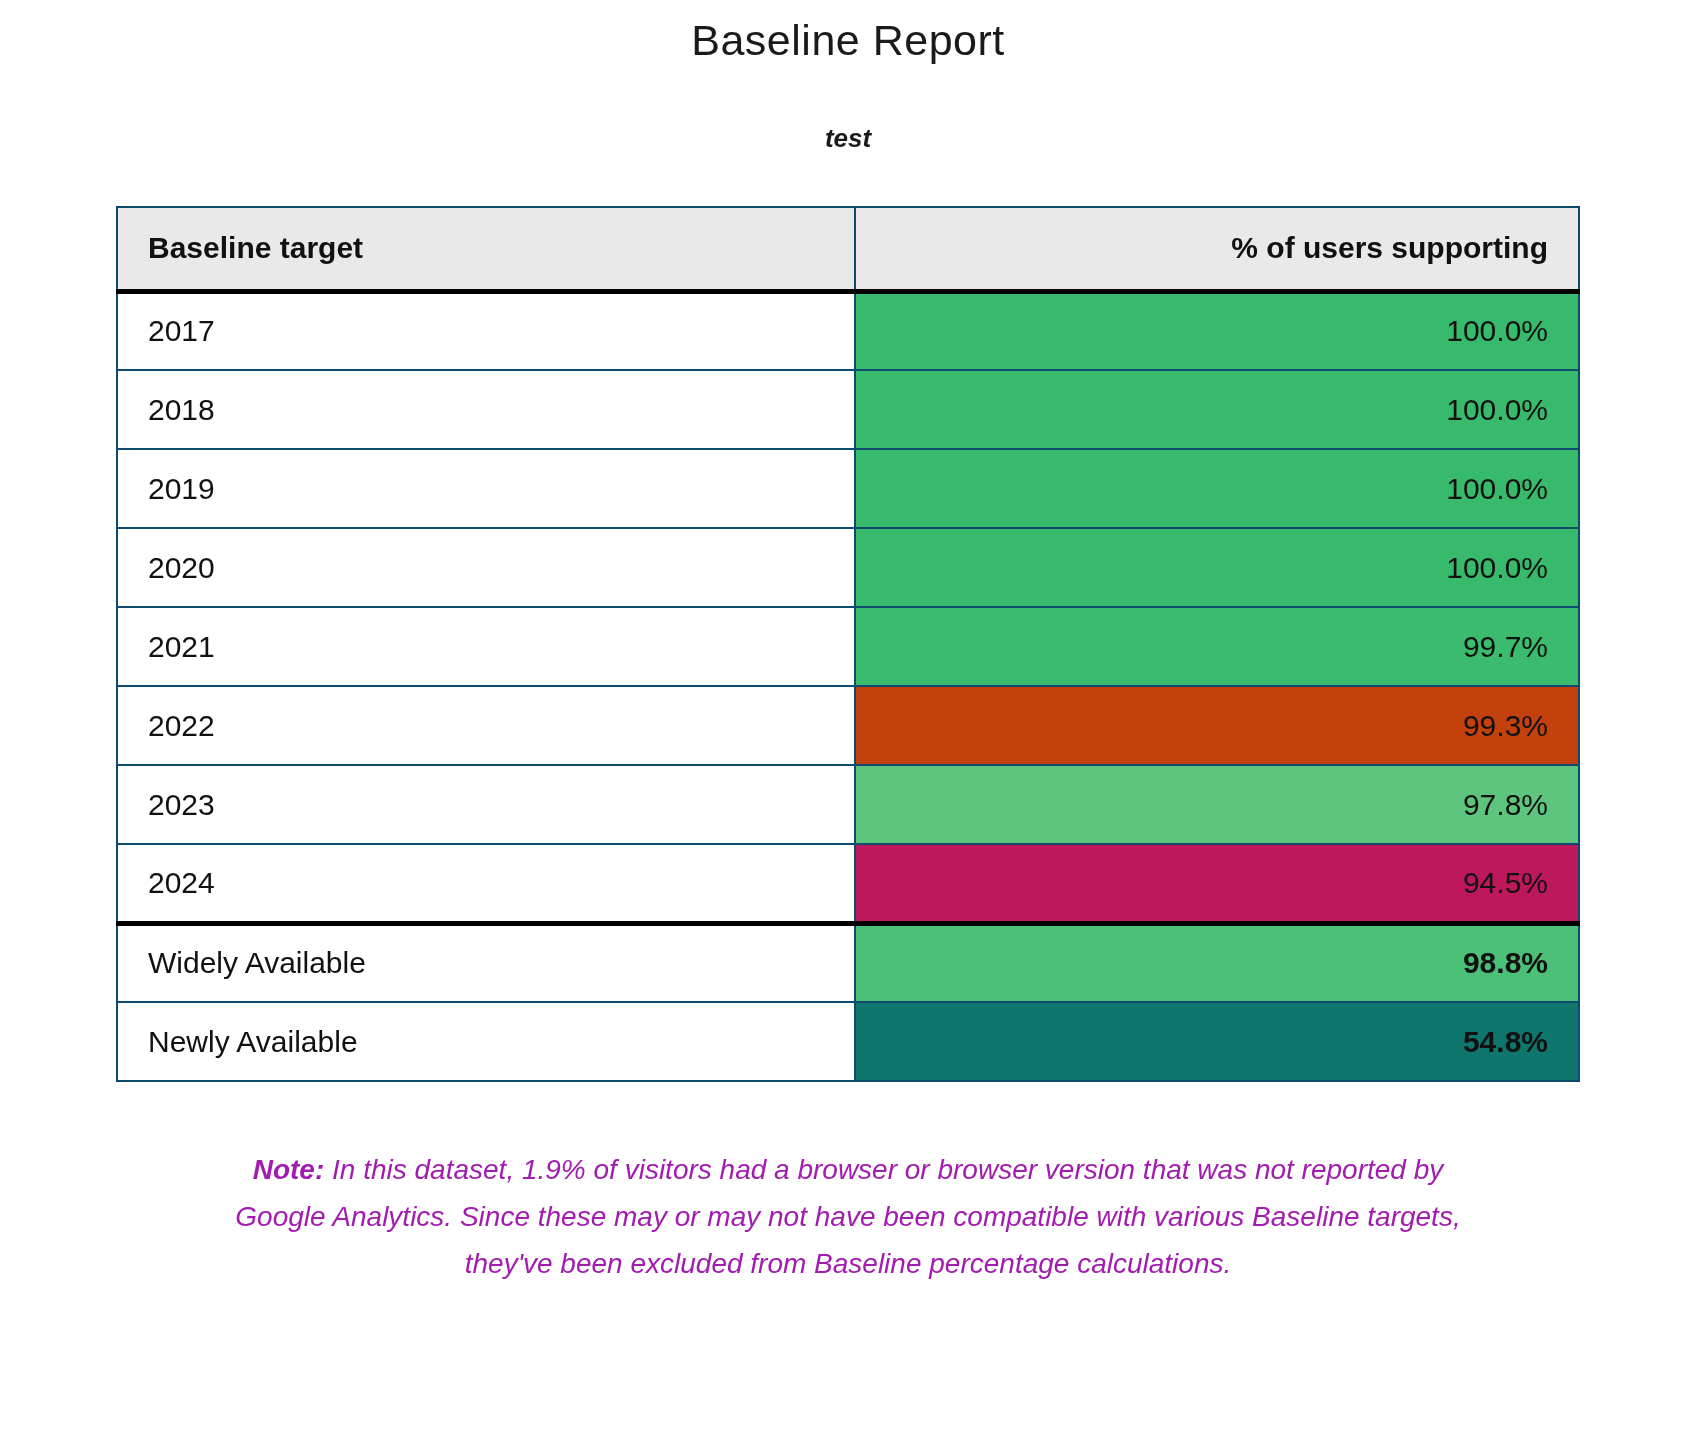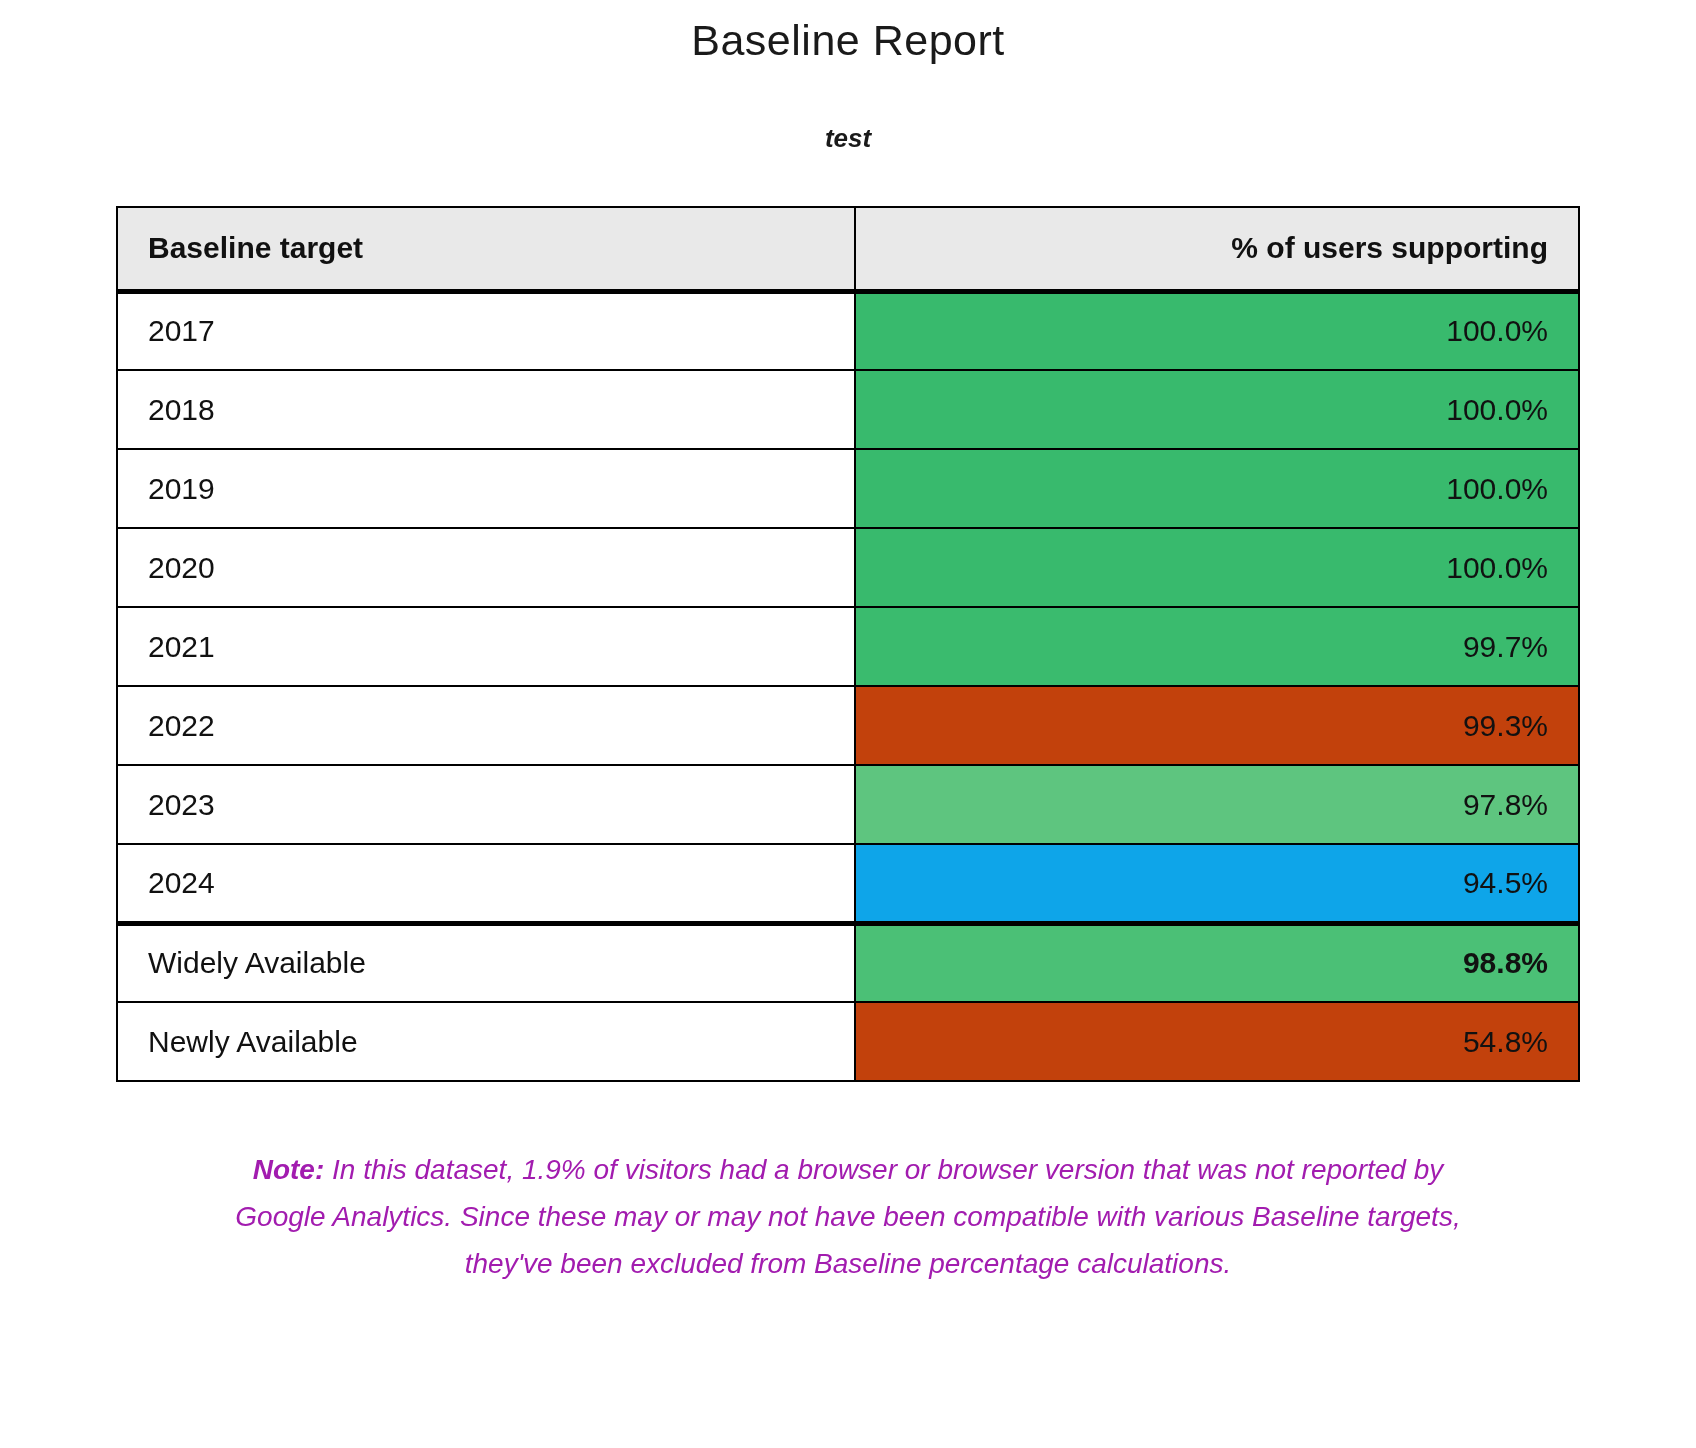--- a/index.html
+++ b/index.html
@@ -41,21 +41,21 @@
   }
   table.baseline-table {
     width: 1464px;
     margin: 52px auto 0 auto;
     border-collapse: collapse;
     font-size: 30px;
     table-layout: fixed;
   }
   .baseline-table th,
   .baseline-table td {
-    border: 2px solid #000000;
+    border: 2px solid #0c4a6e;
     padding: 0 30px;
     box-sizing: border-box;
   }
   .baseline-table thead th {
     background: #e9e9e9;
     height: 84px;
     font-weight: bold;
     border-bottom: 5px solid #000000;
     color: #111111;
   }
@@ -131,29 +131,29 @@
         <tr>
     <td class="cell-target">2022</td>
     <td class="cell-percent" style="background: #c2410c;">99.3%</td>
   </tr>
         <tr>
     <td class="cell-target">2023</td>
     <td class="cell-percent" style="background: rgb(94, 197, 127);">97.8%</td>
   </tr>
         <tr>
     <td class="cell-target">2024</td>
-    <td class="cell-percent" style="background: #0ea5e9;">94.5%</td>
+    <td class="cell-percent" style="background: #be185d;">94.5%</td>
   </tr>
         <tr class="group-start">
     <td class="cell-target">Widely Available</td>
     <td class="cell-percent" style="background: rgb(75, 192, 118); font-weight: bold;">98.8%</td>
   </tr>
         <tr>
     <td class="cell-target">Newly Available</td>
-    <td class="cell-percent" style="background: #c2410c;">54.8%</td>
+    <td class="cell-percent" style="background: #0f766e; font-weight: bold;">54.8%</td>
   </tr>
       </tbody>
   </table>
 
   <p class="note">
     <span class="note-label">Note:</span>
     <span>In this dataset, 1.9% of visitors had a browser or browser version that was not reported by Google Analytics. Since these may or may not have been compatible with various Baseline targets, they've been excluded from Baseline percentage calculations.</span>
   </p>
 
 </div>

